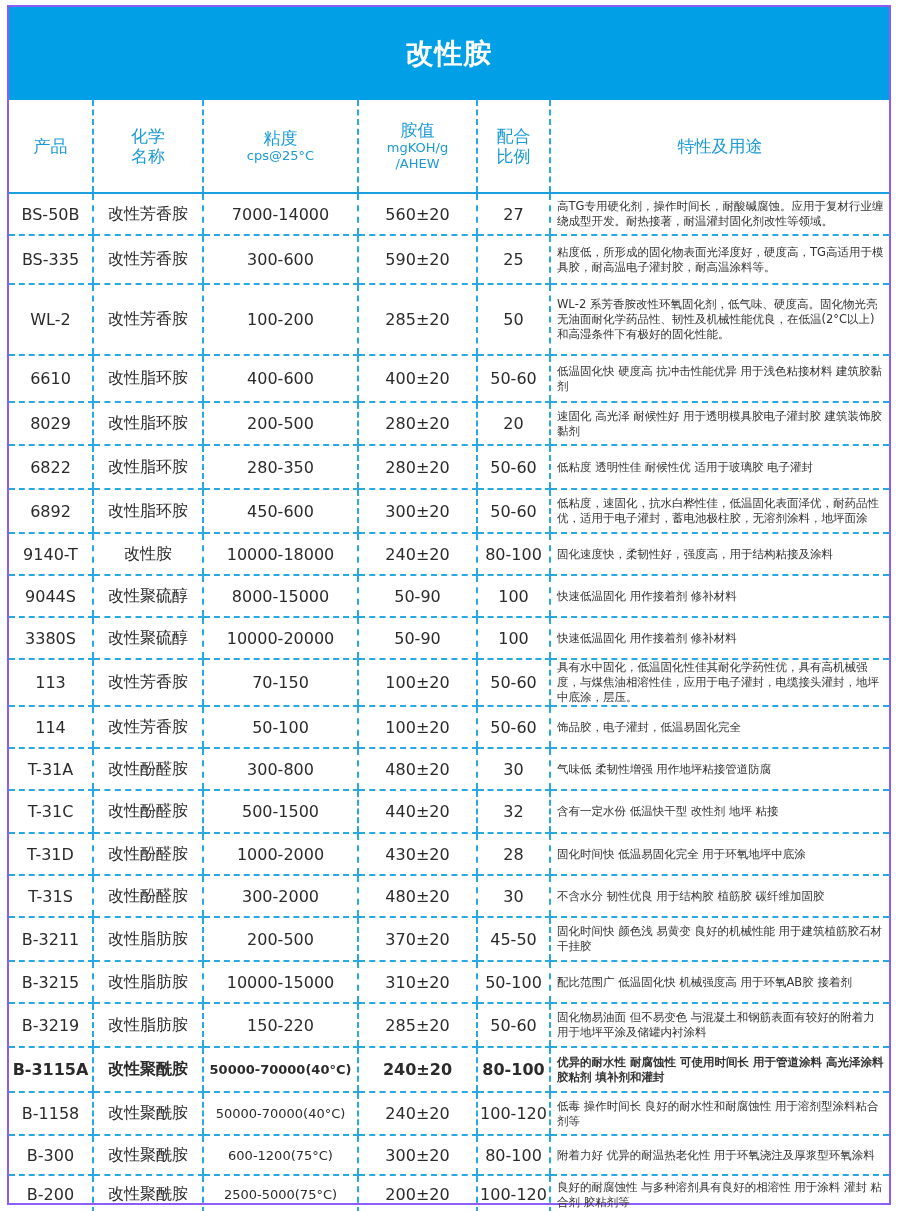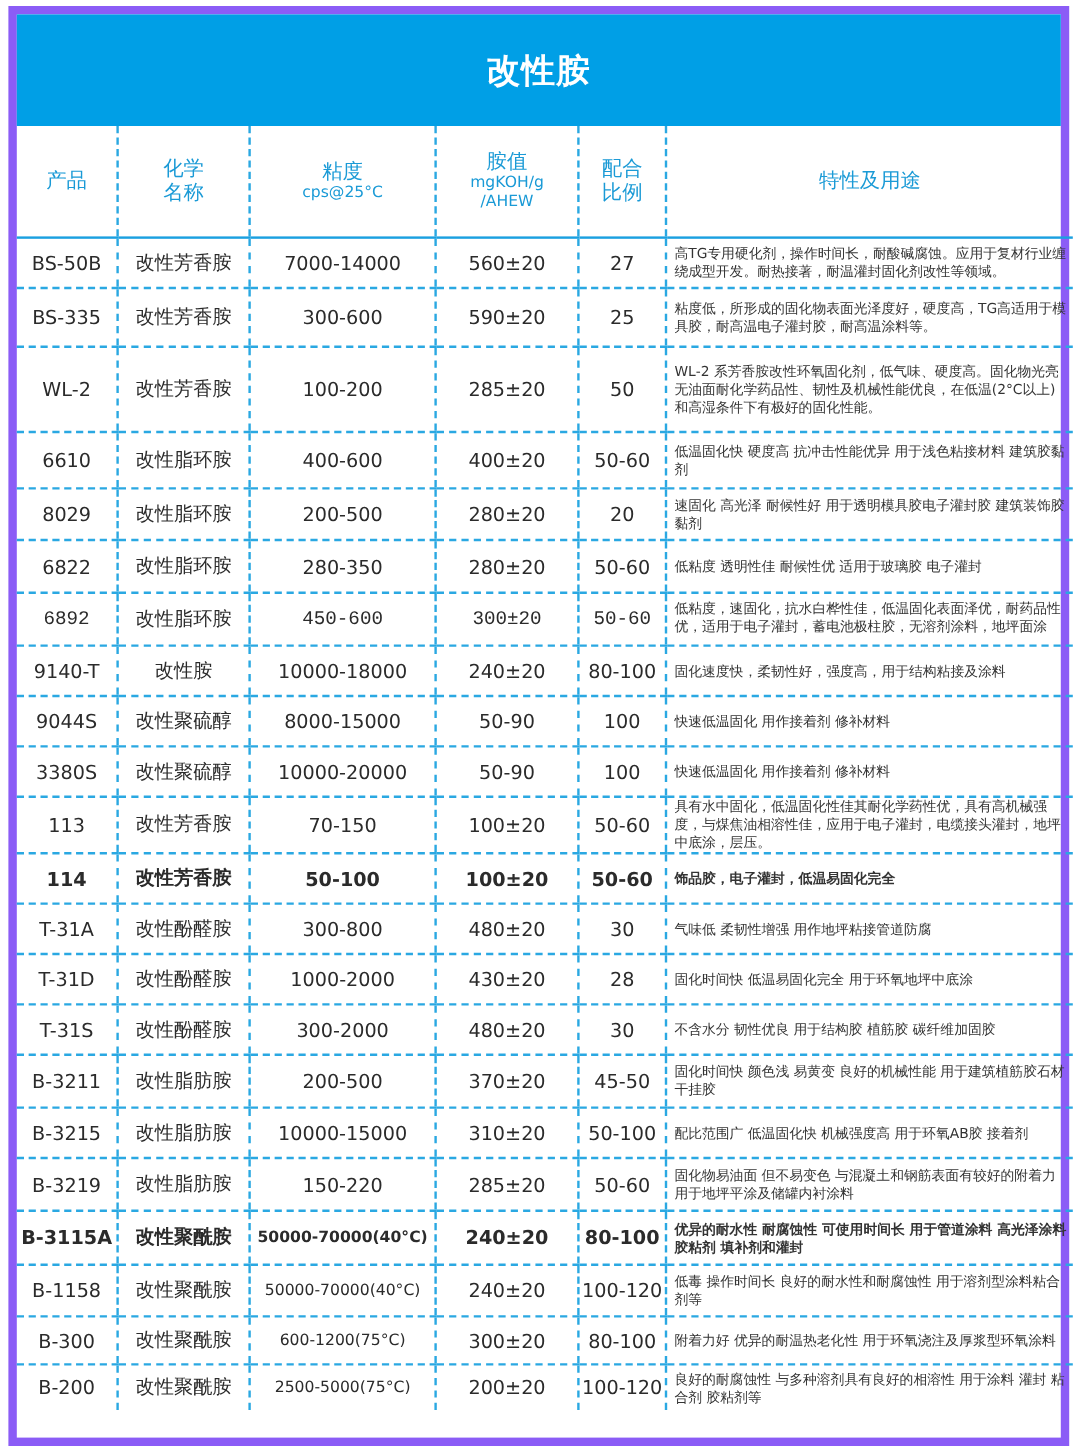--- a/index.html
+++ b/index.html
@@ -1,19 +1,19 @@
 <!DOCTYPE html>
 <html><head>
   <meta charset="utf-8">
   <style>
     html, body { margin: 0; padding: 0; background: #ffffff; }
     body { width: 900px; height: 1211px; position: relative; overflow: hidden;
            font-family: "DejaVu Sans", "Liberation Sans", sans-serif; color: #2a2a2a; }
     .frame { position: absolute; left: 7px; top: 5px; width: 884px; height: 1200px;
-             border: 7px solid #8b5cf6; box-sizing: border-box; }
+             border: 2px solid #8b5cf6; box-sizing: border-box; }
     .banner { position: absolute; left: 0; top: 0; width: 100%; height: 93px;
               background: #009fe6; color: #ffffff; display: flex; align-items: center;
               justify-content: center; font-size: 28px; font-weight: bold; letter-spacing: 1px; }
     table { position: absolute; left: 0; top: 93px; width: 880px; border-collapse: collapse;
             table-layout: fixed; }
     th, td { padding: 0; text-align: center; vertical-align: middle; }
     thead th { height: 92px; color: #1a9ad6; font-weight: normal; font-size: 17px; line-height: 20px;
                border-bottom: 2px solid #1aa0e0; }
     thead th .sub { display: block; font-size: 13px; line-height: 16px; }
     thead th + th, tbody td + td { border-left: 2px dashed #2aa8e2; }
@@ -102,21 +102,21 @@
           <td class="desc">速固化 高光泽 耐候性好 用于透明模具胶电子灌封胶 建筑装饰胶黏剂</td>
         </tr>
         <tr style="height: 44px;">
           <td>6822</td>
           <td class="name">改性脂环胺</td>
           <td>280-350</td>
           <td>280±20</td>
           <td>50-60</td>
           <td class="desc">低粘度 透明性佳 耐候性优 适用于玻璃胶 电子灌封</td>
         </tr>
-        <tr style="height: 44px; font-family: Liberation Mono, monospace;">
+        <tr style="height: 44px;">
           <td>6892</td>
           <td class="name">改性脂环胺</td>
           <td>450-600</td>
           <td>300±20</td>
           <td>50-60</td>
           <td class="desc">低粘度，速固化，抗水白桦性佳，低温固化表面泽优，耐药品性优，适用于电子灌封，蓄电池极柱胶，无溶剂涂料，地坪面涂</td>
         </tr>
         <tr style="height: 42px;">
           <td>9140-T</td>
           <td class="name">改性胺</td>
@@ -142,35 +142,43 @@
           <td class="desc">快速低温固化 用作接着剂 修补材料</td>
         </tr>
         <tr style="height: 42px;">
           <td>113</td>
           <td class="name">改性芳香胺</td>
           <td>70-150</td>
           <td>100±20</td>
           <td>50-60</td>
           <td class="desc">具有水中固化，低温固化性佳其耐化学药性优，具有高机械强度，与煤焦油相溶性佳，应用于电子灌封，电缆接头灌封，地坪中底涂，层压。</td>
         </tr>
-        <tr style="height: 42px; font-weight: bold;">
+        <tr style="height: 42px;">
           <td>114</td>
           <td class="name">改性芳香胺</td>
           <td>50-100</td>
           <td>100±20</td>
           <td>50-60</td>
           <td class="desc">饰品胶，电子灌封，低温易固化完全</td>
         </tr>
         <tr style="height: 42px; padding-left: 35px;">
           <td>T-31A</td>
           <td class="name">改性酚醛胺</td>
           <td>300-800</td>
           <td>480±20</td>
           <td>30</td>
           <td class="desc">气味低 柔韧性增强 用作地坪粘接管道防腐</td>
+        </tr>
+        <tr style="height: 43px;">
+          <td>T-31C</td>
+          <td class="name">改性酚醛胺</td>
+          <td>500-1500</td>
+          <td>440±20</td>
+          <td>32</td>
+          <td class="desc">含有一定水份 低温快干型 改性剂 地坪 粘接</td>
         </tr>
         <tr style="height: 42px;">
           <td>T-31D</td>
           <td class="name">改性酚醛胺</td>
           <td>1000-2000</td>
           <td>430±20</td>
           <td>28</td>
           <td class="desc">固化时间快 低温易固化完全 用于环氧地坪中底涂</td>
         </tr>
         <tr style="height: 42px; padding-left: 36px;">

